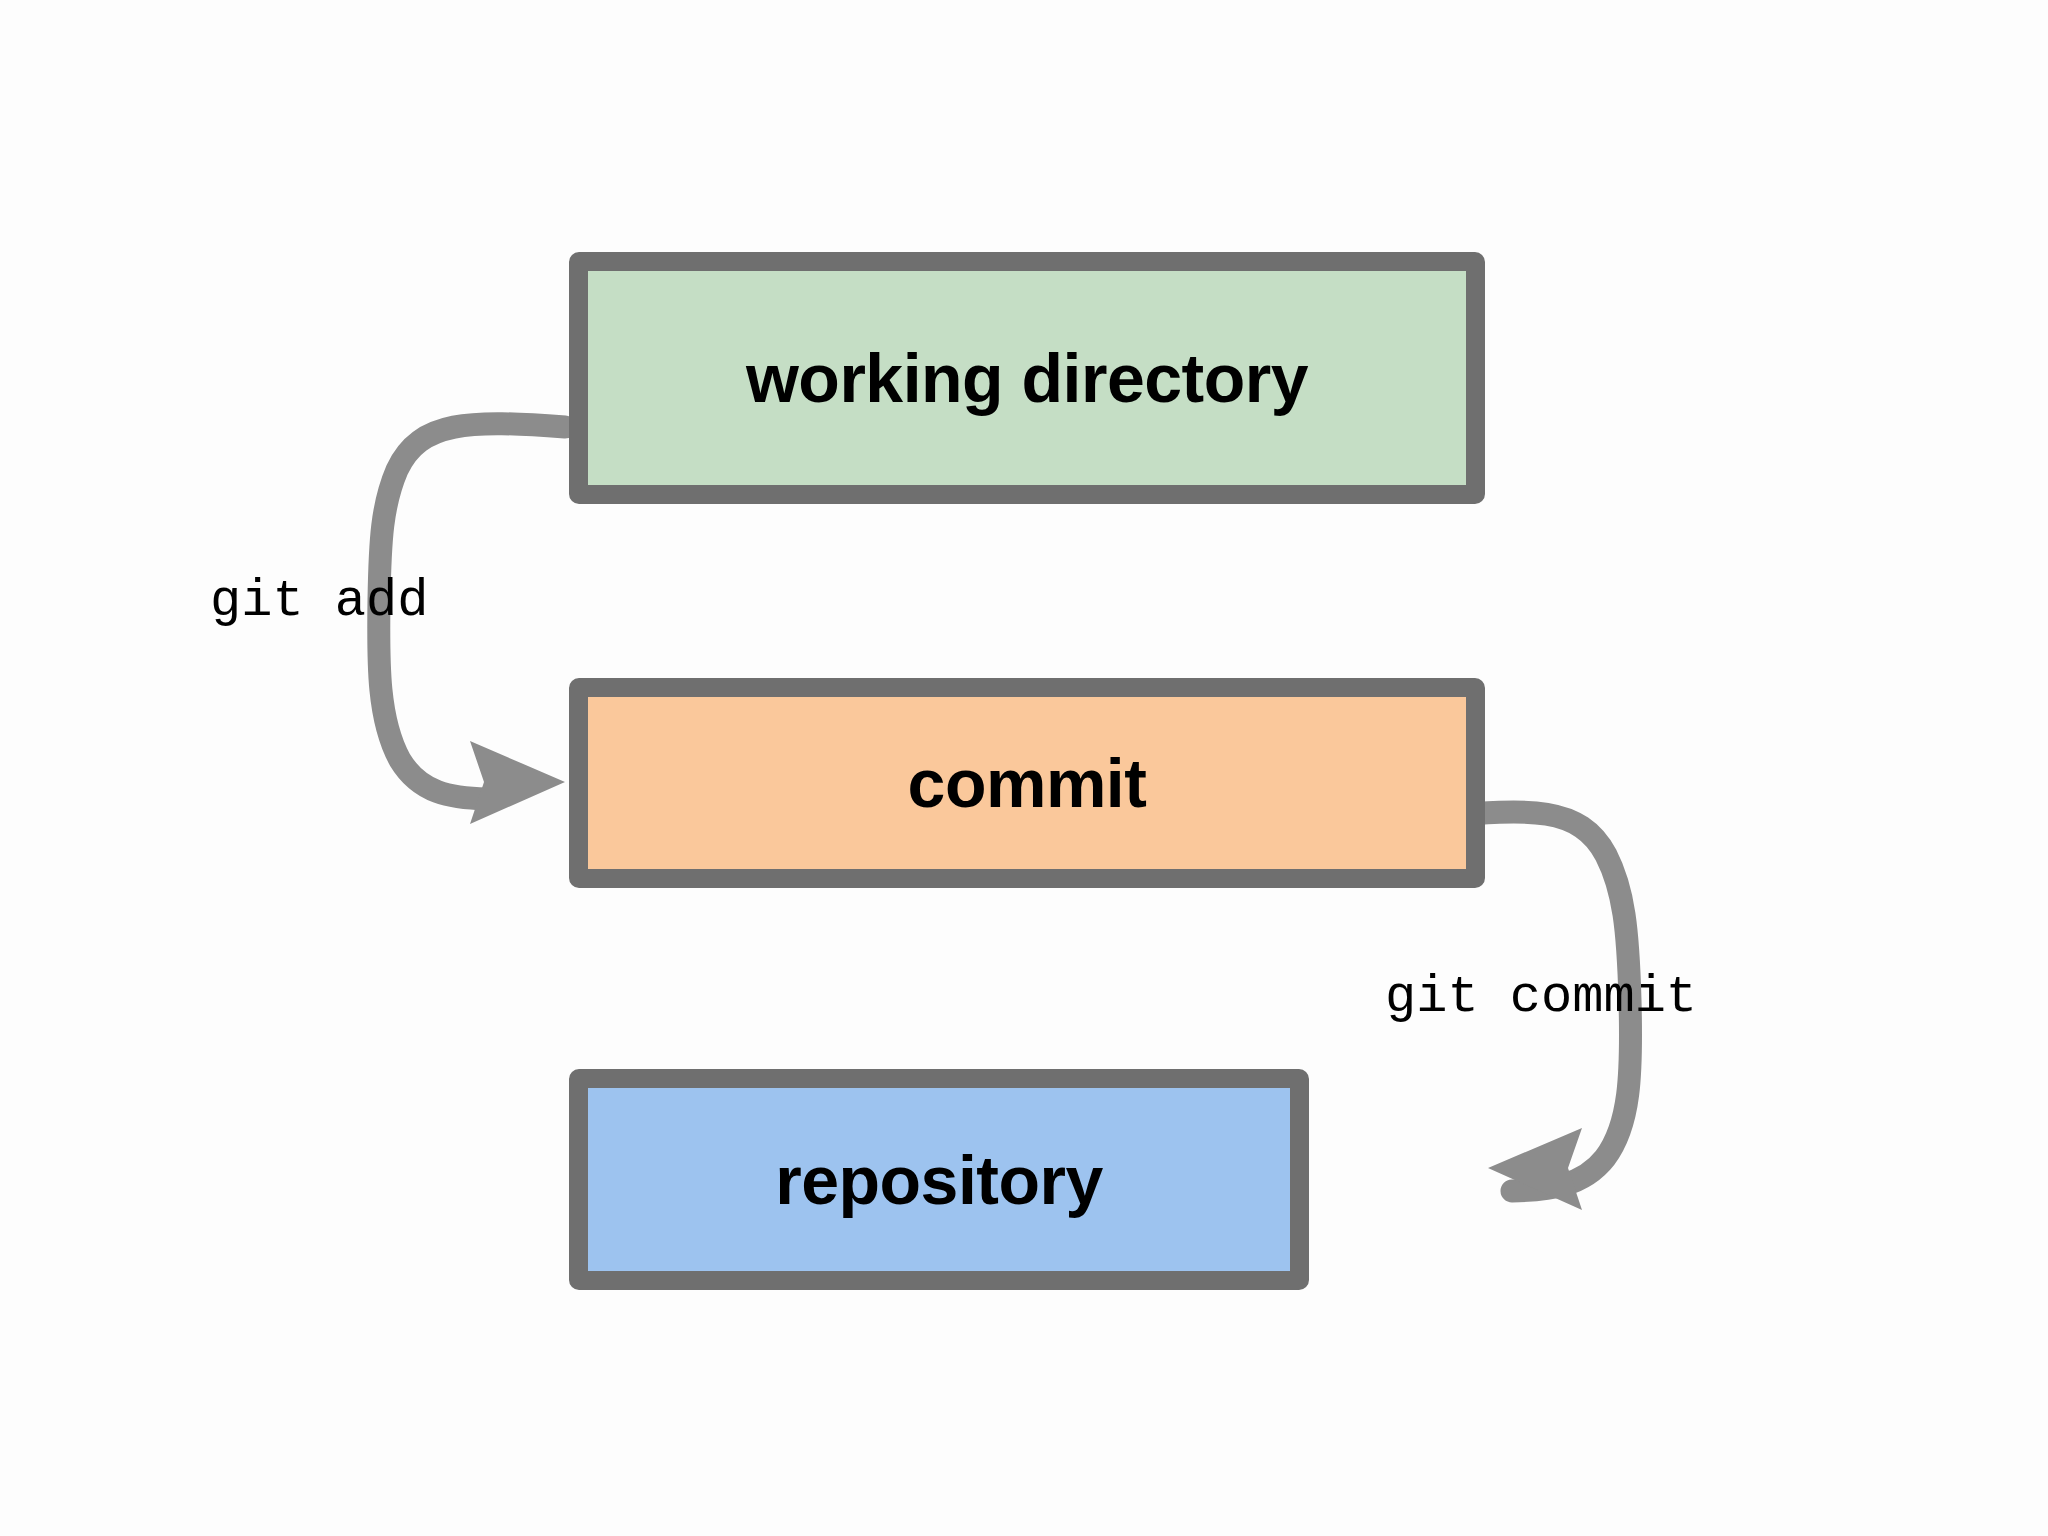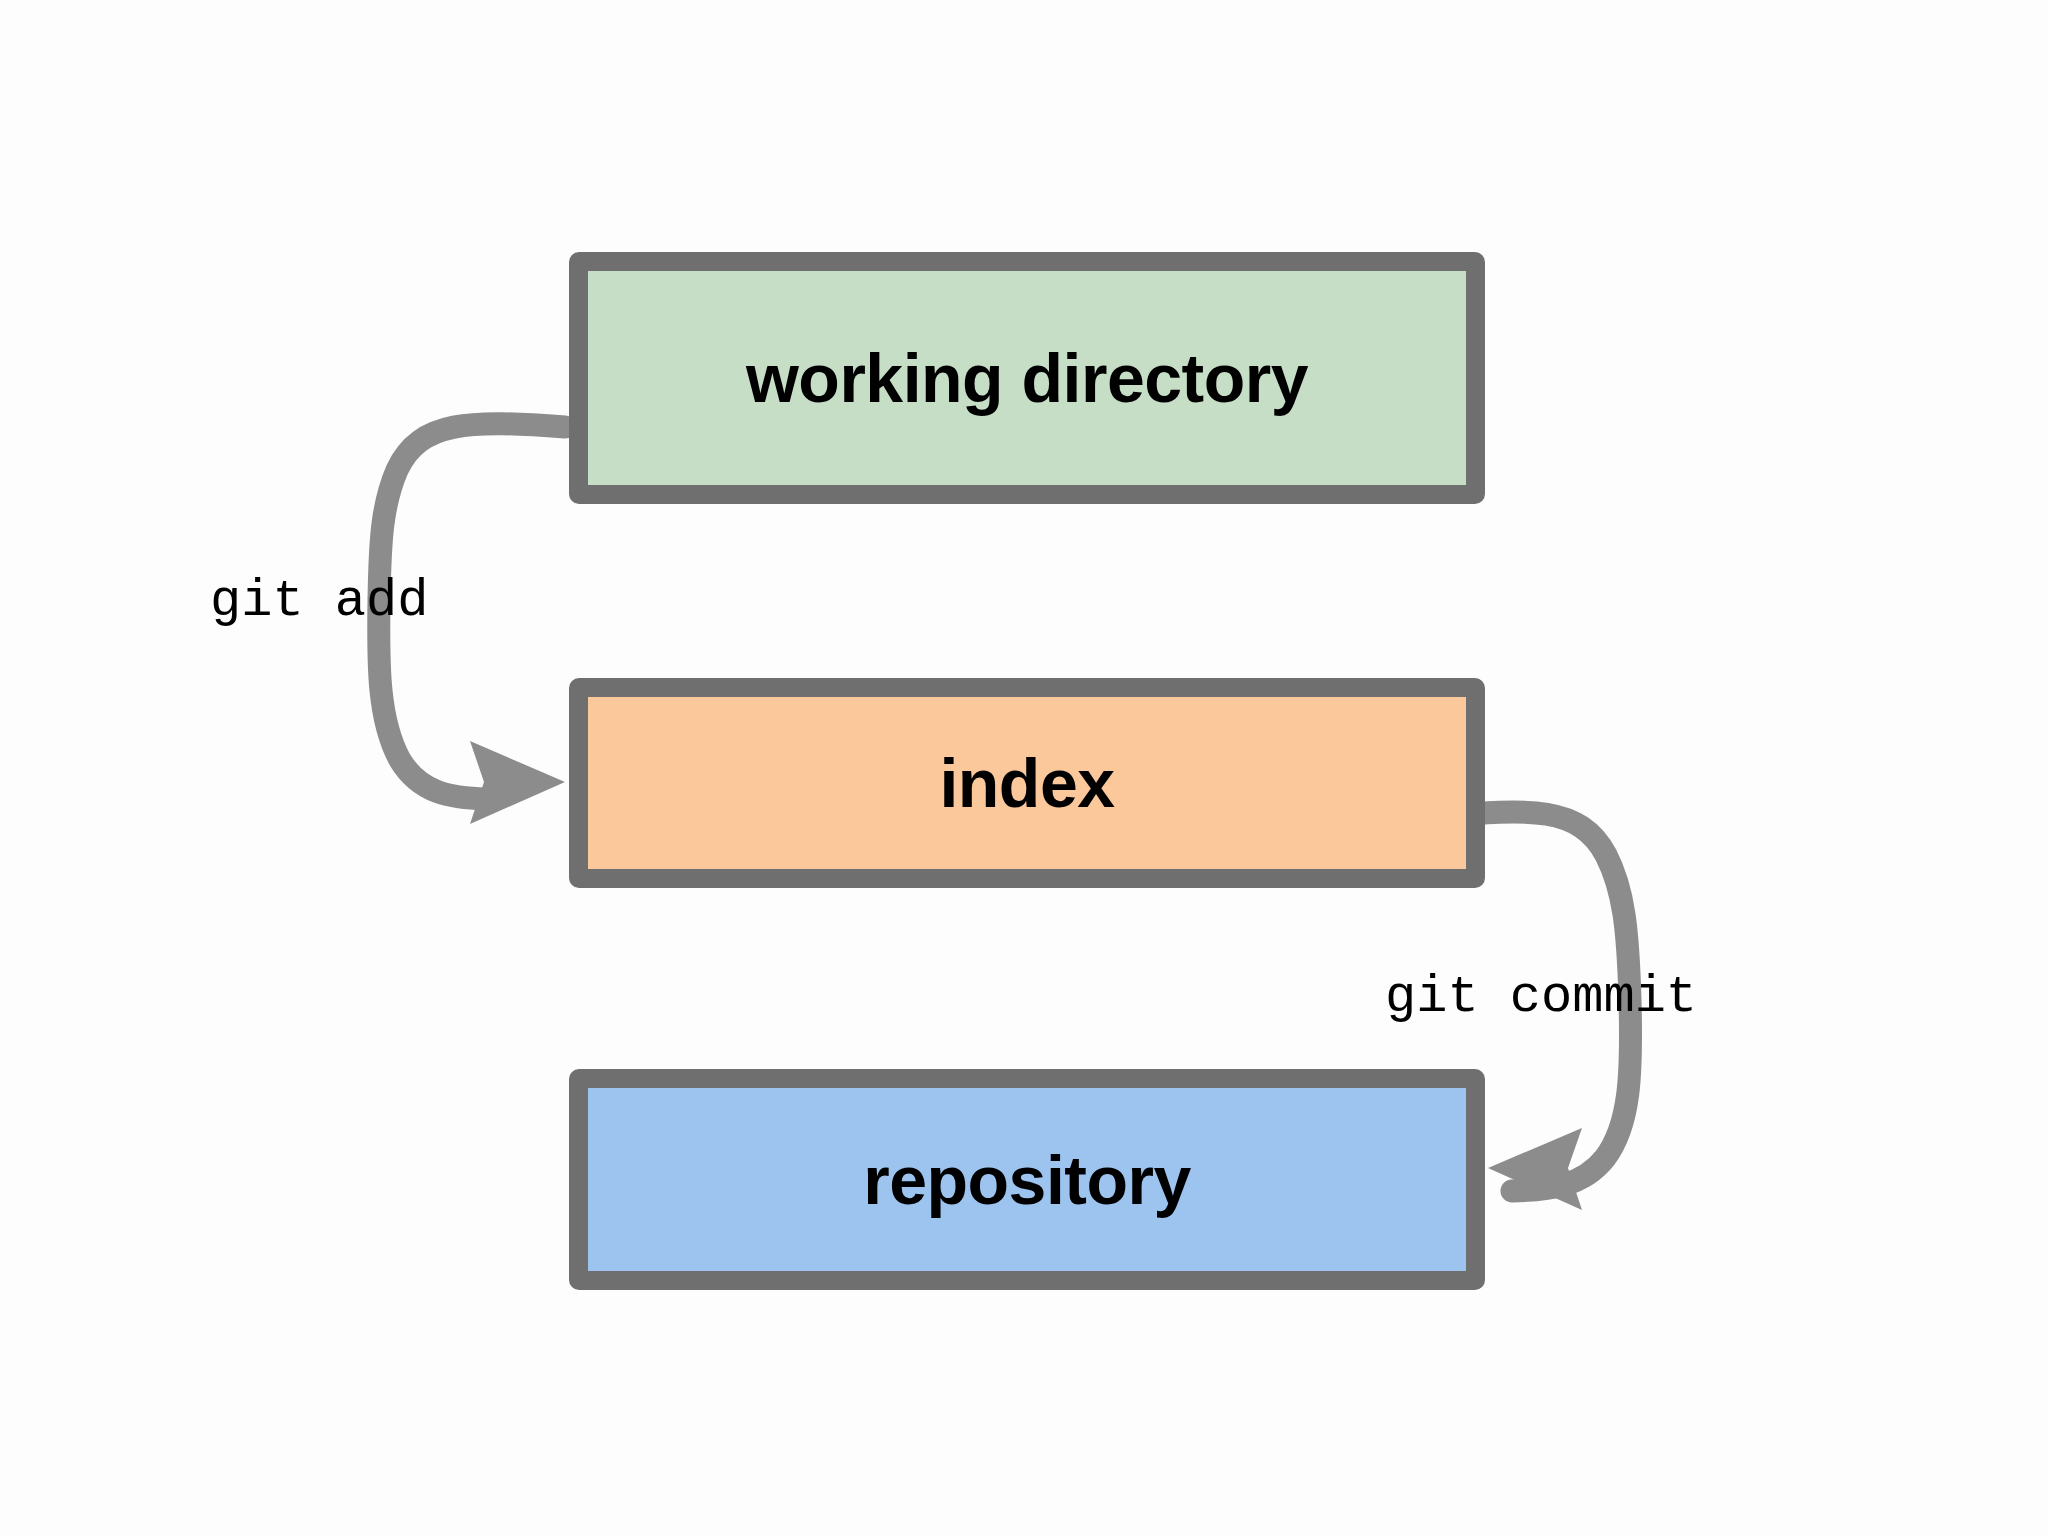--- a/index.html
+++ b/index.html
@@ -52,21 +52,21 @@
   #box-index {
     left: 569px;
     top: 678px;
     width: 916px;
     height: 210px;
   }
   #box-index .node-label { font-size: 68px; }
   #box-repository {
     left: 569px;
     top: 1069px;
-    width: 916px;
+    width: 740px;
     height: 221px;
   }
   #box-repository .node-label { font-size: 68px; }
 
   .edge-label {
     position: absolute;
     font-family: "Liberation Mono", monospace;
     font-size: 52px;
     color: #000000;
     white-space: nowrap;
@@ -105,21 +105,21 @@
                C 1583 1186, 1550 1190, 1512 1191" fill="none" stroke="#8c8c8c" stroke-width="23" stroke-linecap="round" stroke-linejoin="round"></path>
       <polygon points="1582,1128 1488,1168 1582,1210 1568,1168" fill="#8c8c8c"></polygon>
     </g>
   </svg>
 
   <div class="node-box" id="box-working-directory" style="background: rgb(197, 222, 197); border-color: rgb(111, 111, 111);">
     <span class="node-label">working directory</span>
   </div>
 
   <div class="node-box" id="box-index" style="background: rgb(250, 200, 155); border-color: rgb(111, 111, 111);">
-    <span class="node-label">index</span>
+    <span class="node-label">commit</span>
   </div>
 
   <div class="node-box" id="box-repository" style="background: rgb(157, 195, 239); border-color: rgb(111, 111, 111);">
     <span class="node-label">repository</span>
   </div>
 
   <div class="edge-label" id="label-git-add">git add</div>
 
   <div class="edge-label" id="label-git-commit">git commit</div>
 

